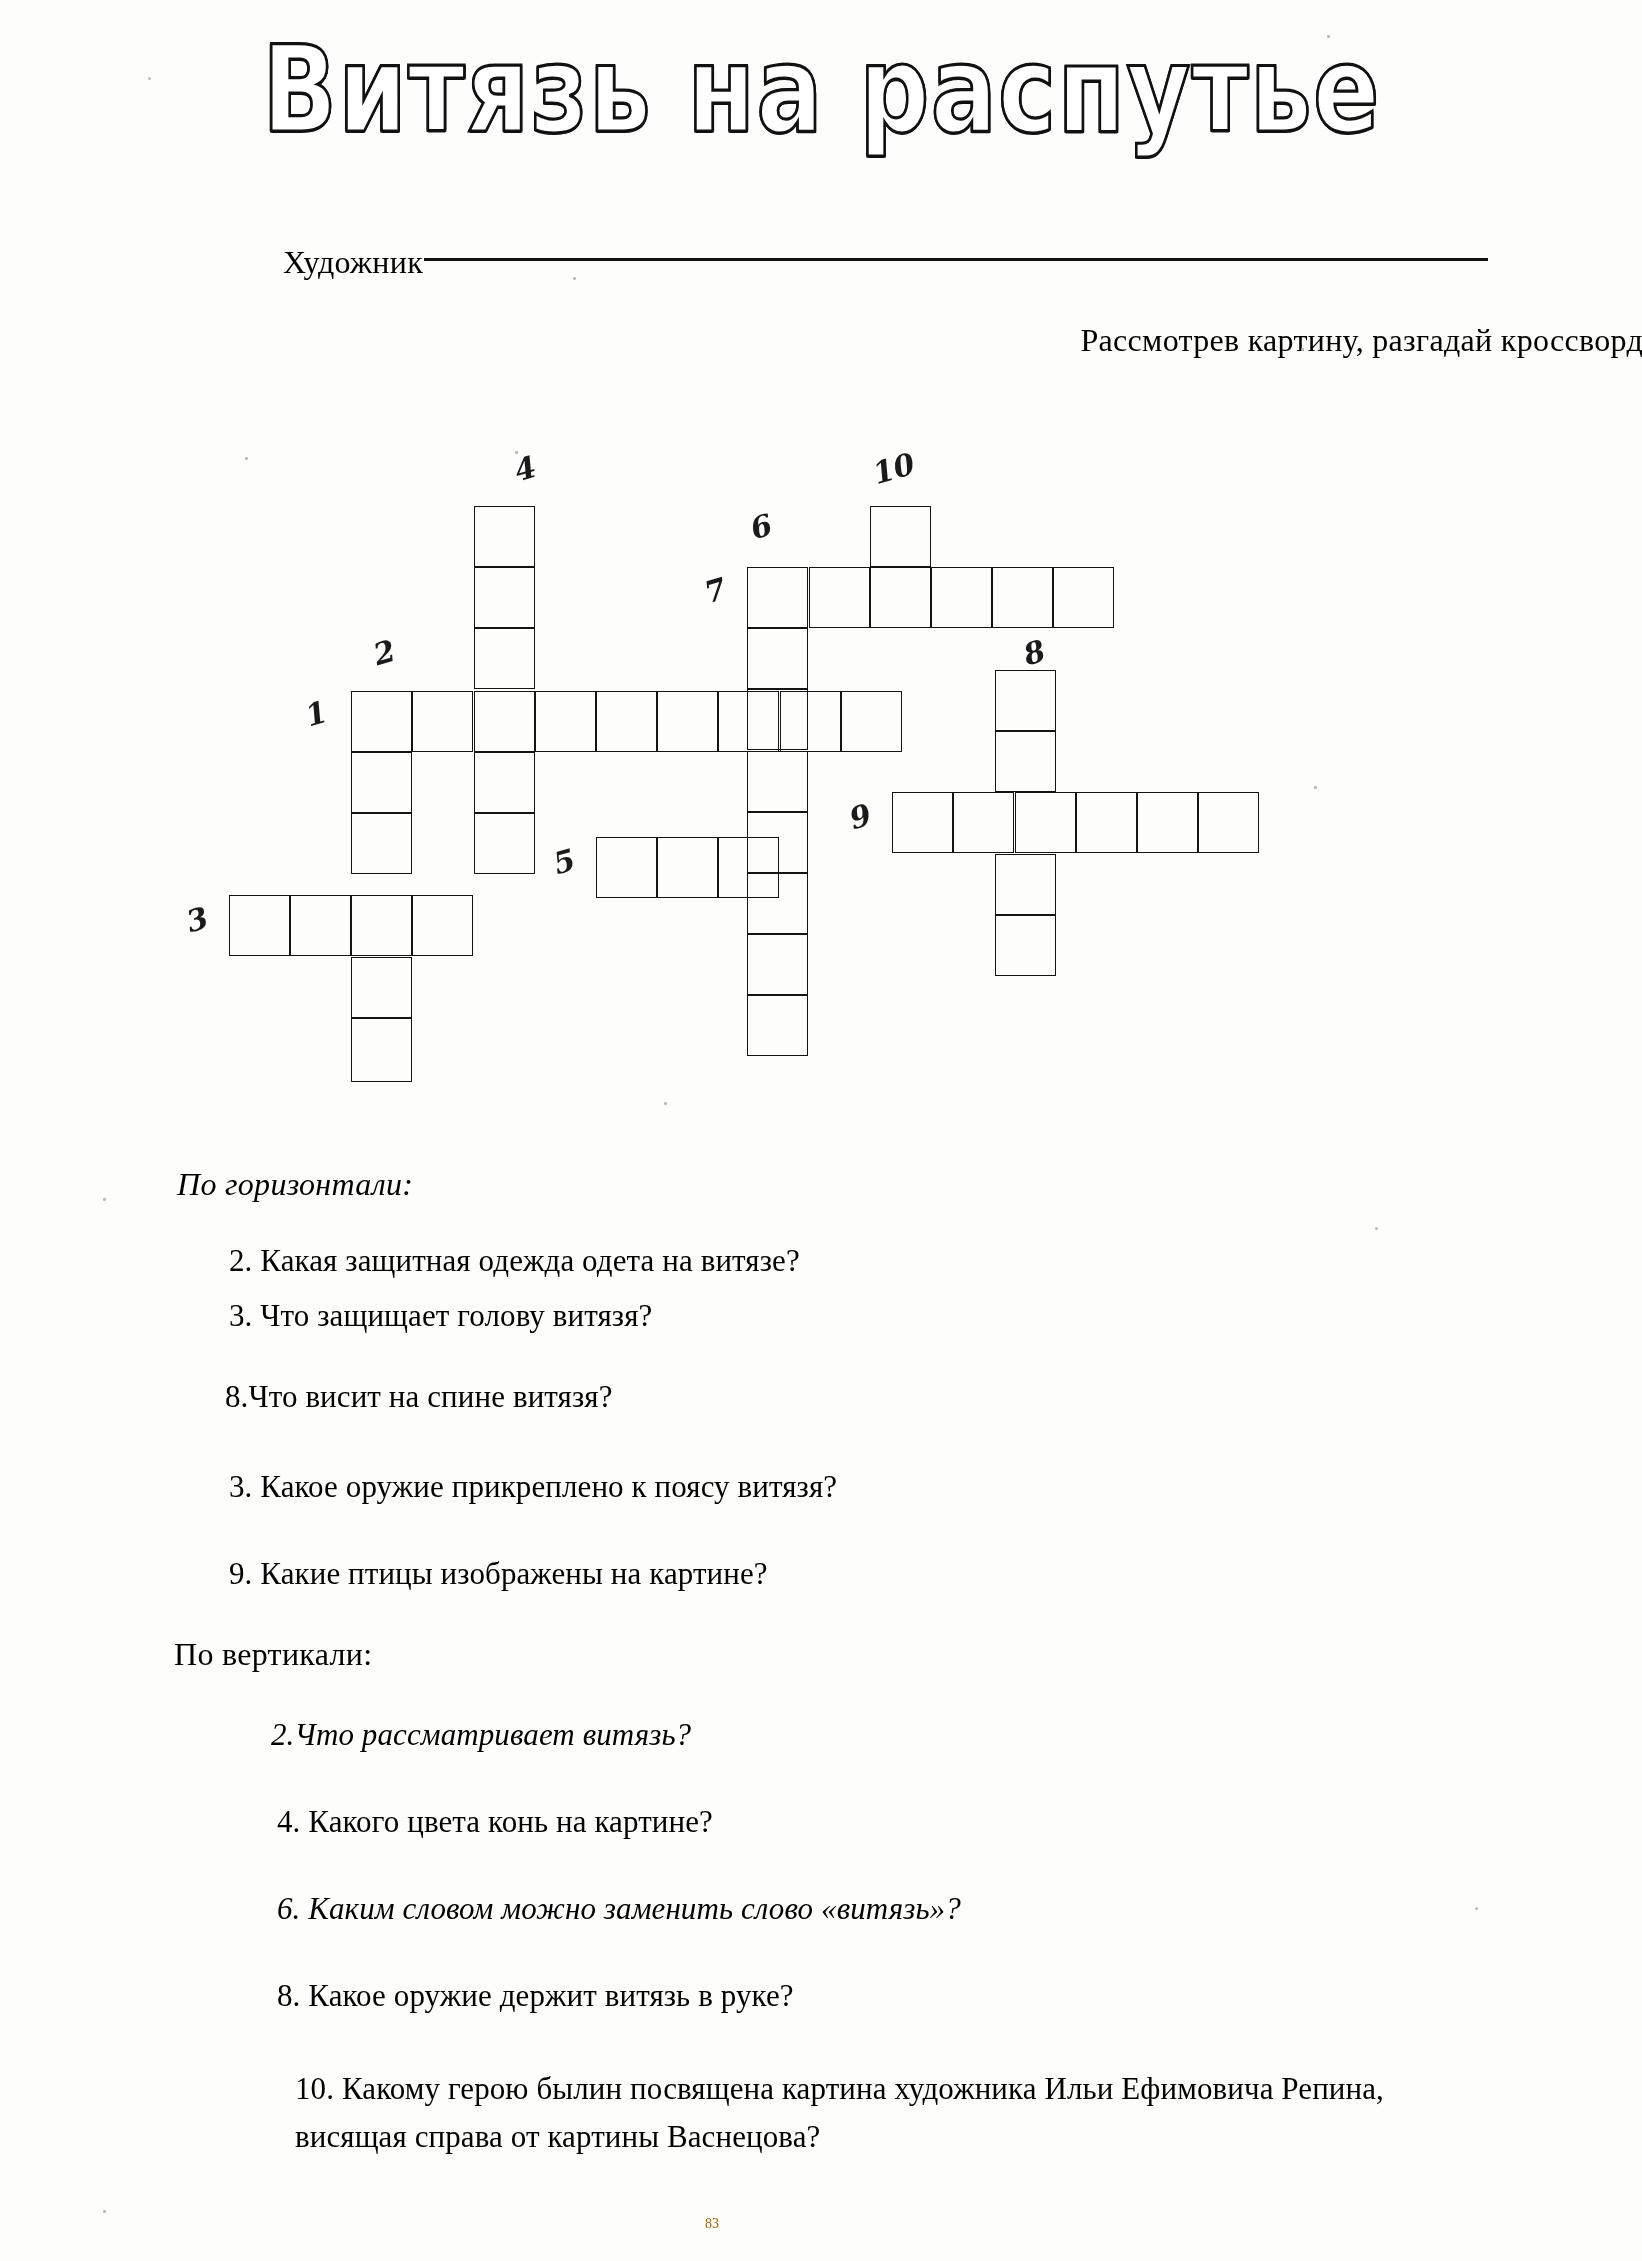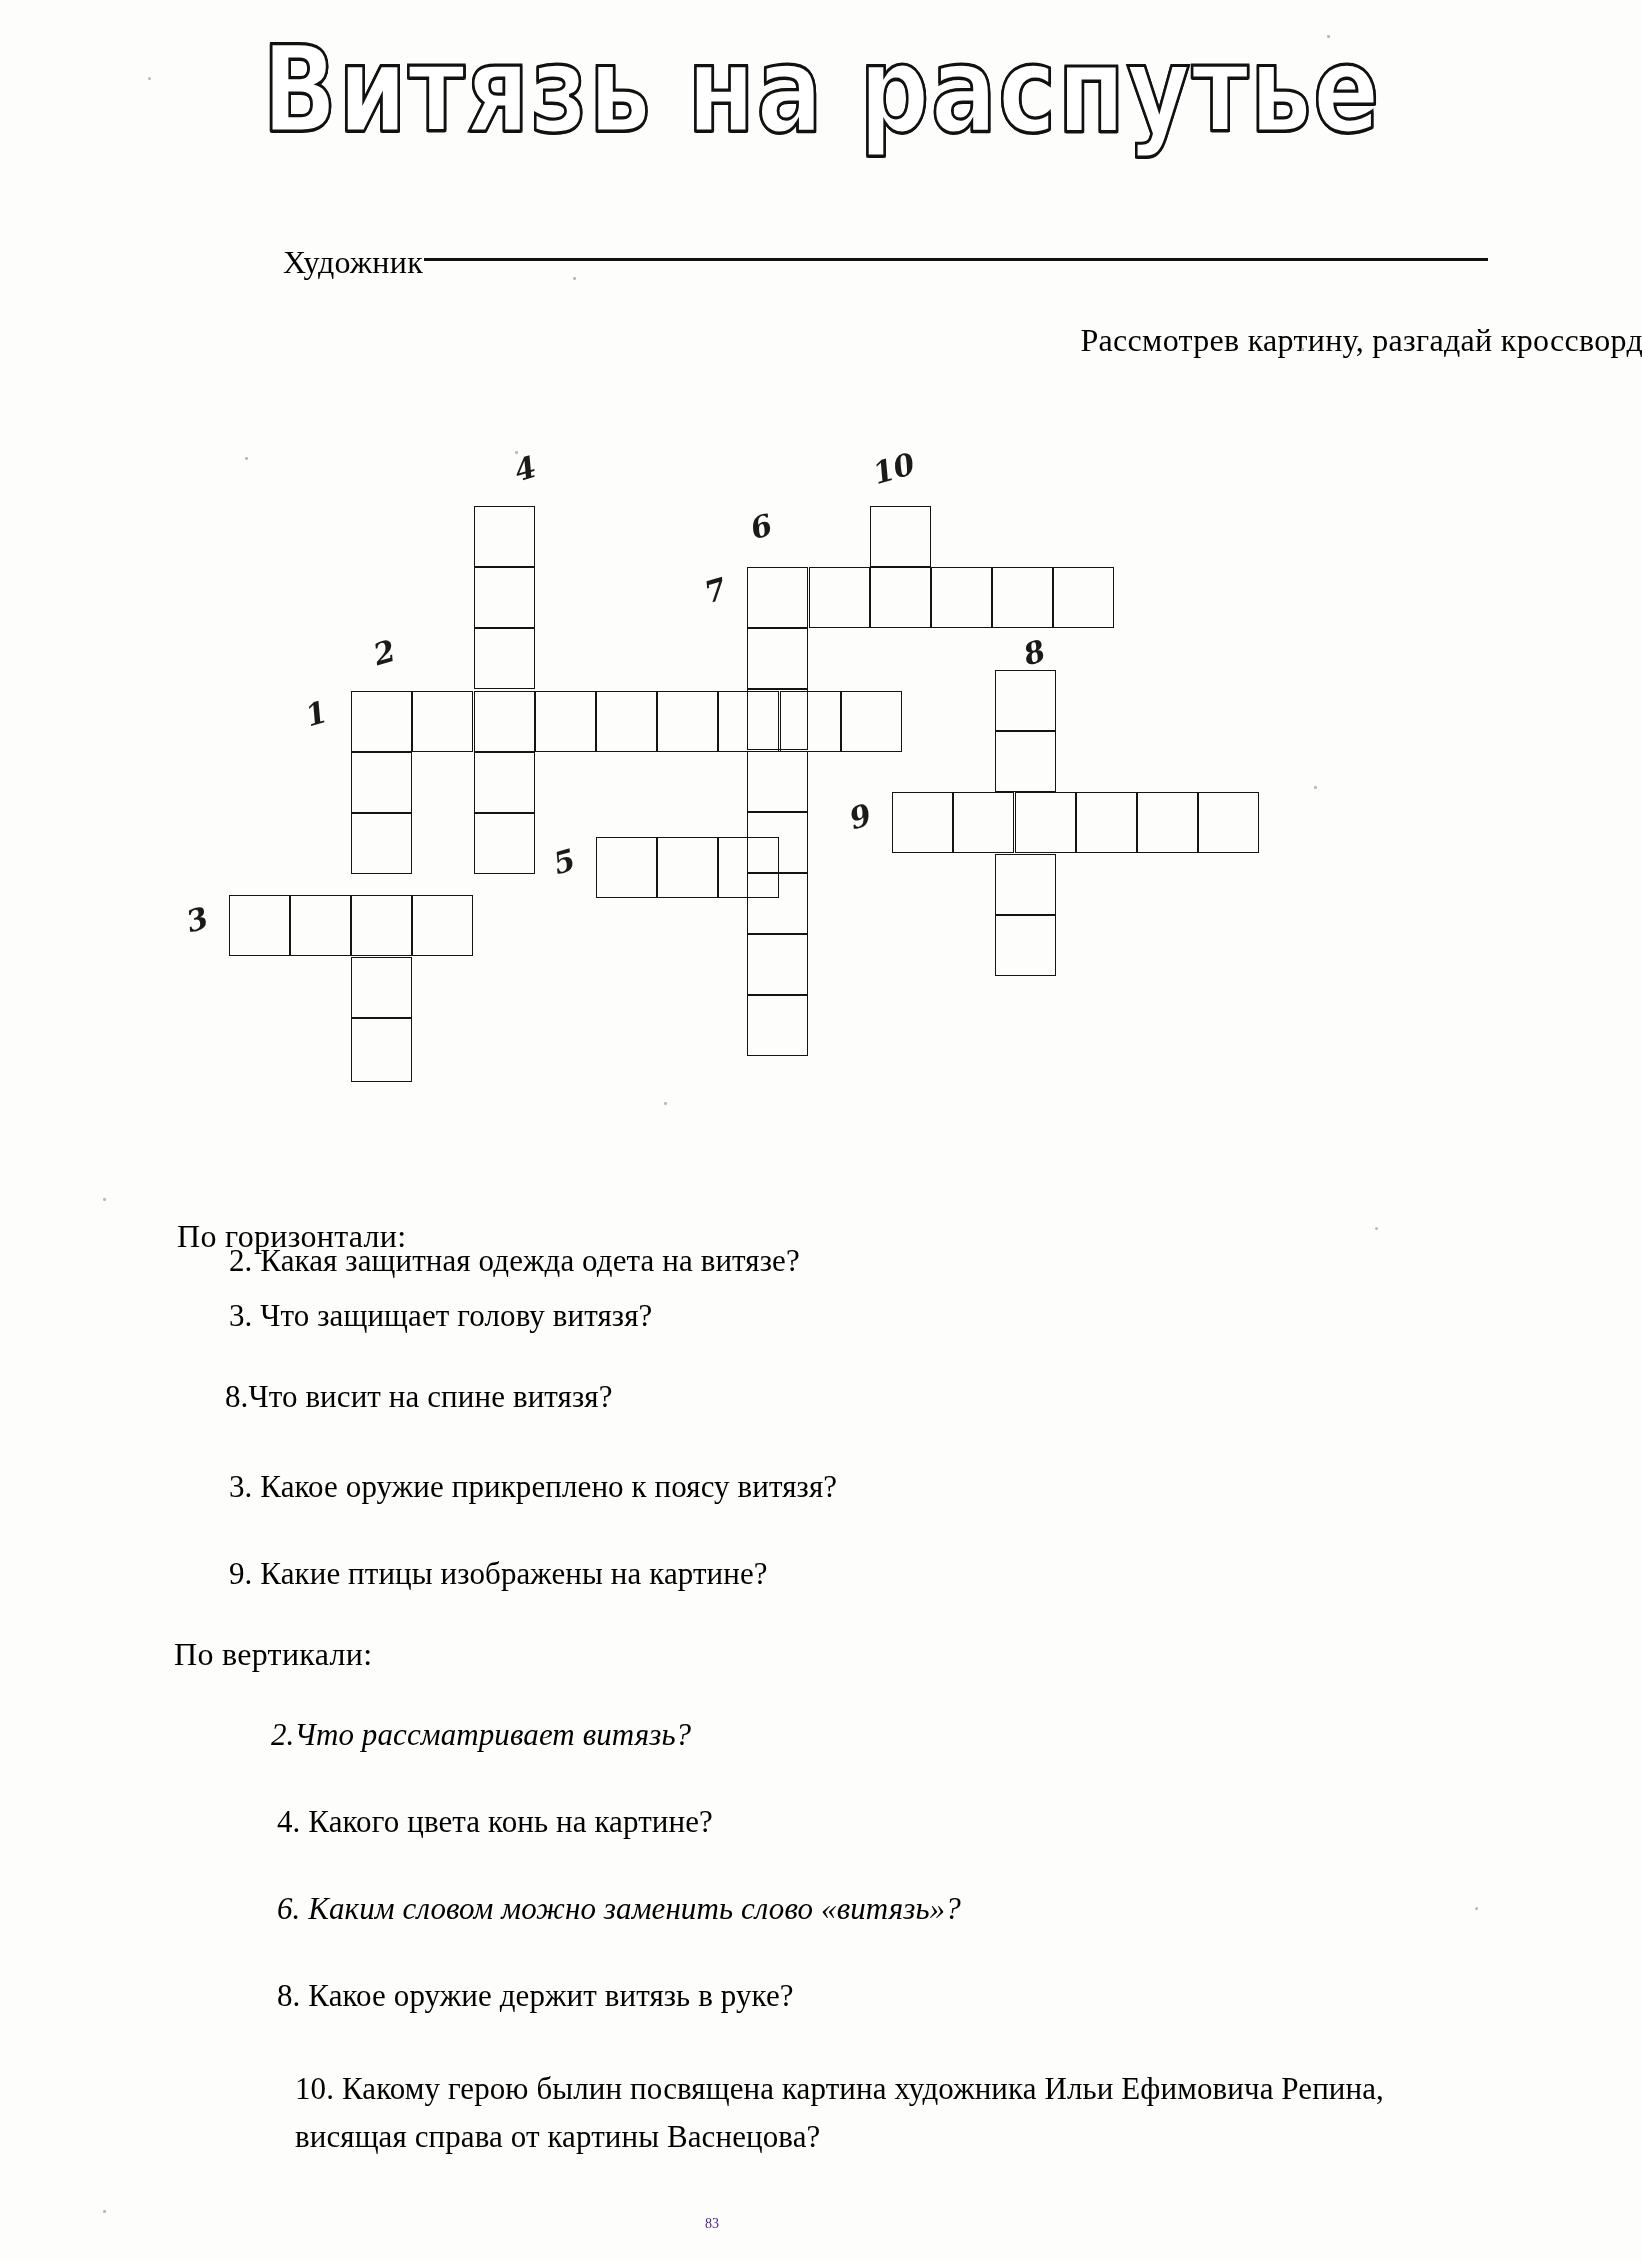--- a/index.html
+++ b/index.html
@@ -77,21 +77,21 @@
   .section-head{
     position:absolute;font-size:32px;letter-spacing:0.3px;white-space:nowrap;
   }
   .clue{
     position:absolute;font-size:31px;letter-spacing:0.1px;white-space:nowrap;
   }
   .clue.wrap{white-space:normal;width:1224px;line-height:1.55;}
 
   #page-num{
     position:absolute;left:705px;top:2216px;
-    font-size:14px;color:#4c1d95;
+    font-size:14px;color:#a16207;
   }
 </style>
 </head>
 <body>
 
 <div id="title-wrap">
   <span id="title">Витязь на распутье</span>
 </div>
 
 <div id="artist-row">
@@ -168,21 +168,21 @@
   <div class="cell" style="left:657px;top:837px;width:61px;height:61px;"></div>
   <div class="cell" style="left:718px;top:837px;width:61px;height:61px;"></div>
 
   <div class="clue-num" style="left:187px;top:902px;">3</div>
   <div class="cell" style="left:229px;top:895px;width:61px;height:61px;"></div>
   <div class="cell" style="left:290px;top:895px;width:61px;height:61px;"></div>
   <div class="cell" style="left:412px;top:895px;width:61px;height:61px;"></div>
 
 </div>
 
-<div class="section-head" style="left:177px;top:1218px;">По горизонтали:</div>
+<div class="section-head" style="left:177px;top:1166px;font-style:italic;">По горизонтали:</div>
 <div class="clue" style="left:229px;top:1243px;">2. Какая защитная одежда одета на витязе?</div>
 <div class="clue" style="left:229px;top:1298px;">3. Что защищает голову витязя?</div>
 <div class="clue" style="left:225px;top:1379px;">8.Что висит на спине витязя?</div>
 <div class="clue" style="left:229px;top:1469px;">3. Какое оружие прикреплено к поясу витязя?</div>
 <div class="clue" style="left:229px;top:1556px;">9. Какие птицы изображены на картине?</div>
 
 <div class="section-head" style="left:174px;top:1636px;">По вертикали:</div>
 <div class="clue" style="left:271px;top:1717px;font-style:italic;">2.Что рассматривает витязь?</div>
 <div class="clue" style="left:277px;top:1804px;">4. Какого цвета конь на картине?</div>
 <div class="clue" style="left:277px;top:1891px;font-style:italic;">6. Каким словом можно заменить слово «витязь»?</div>

